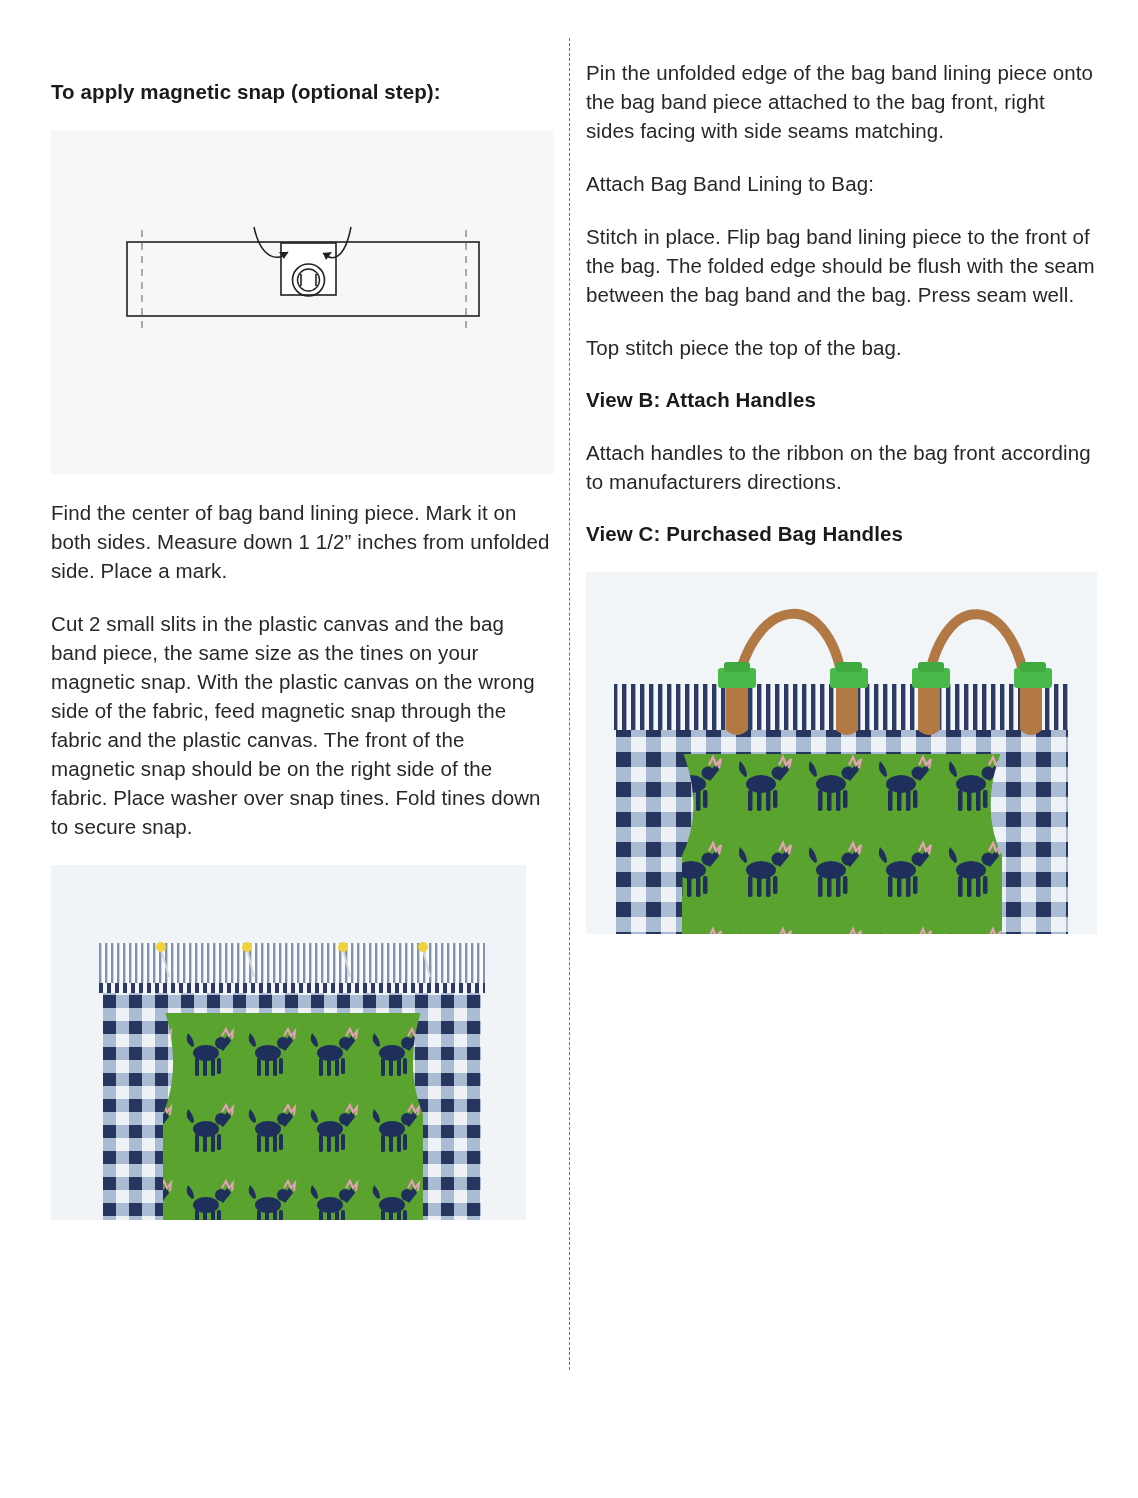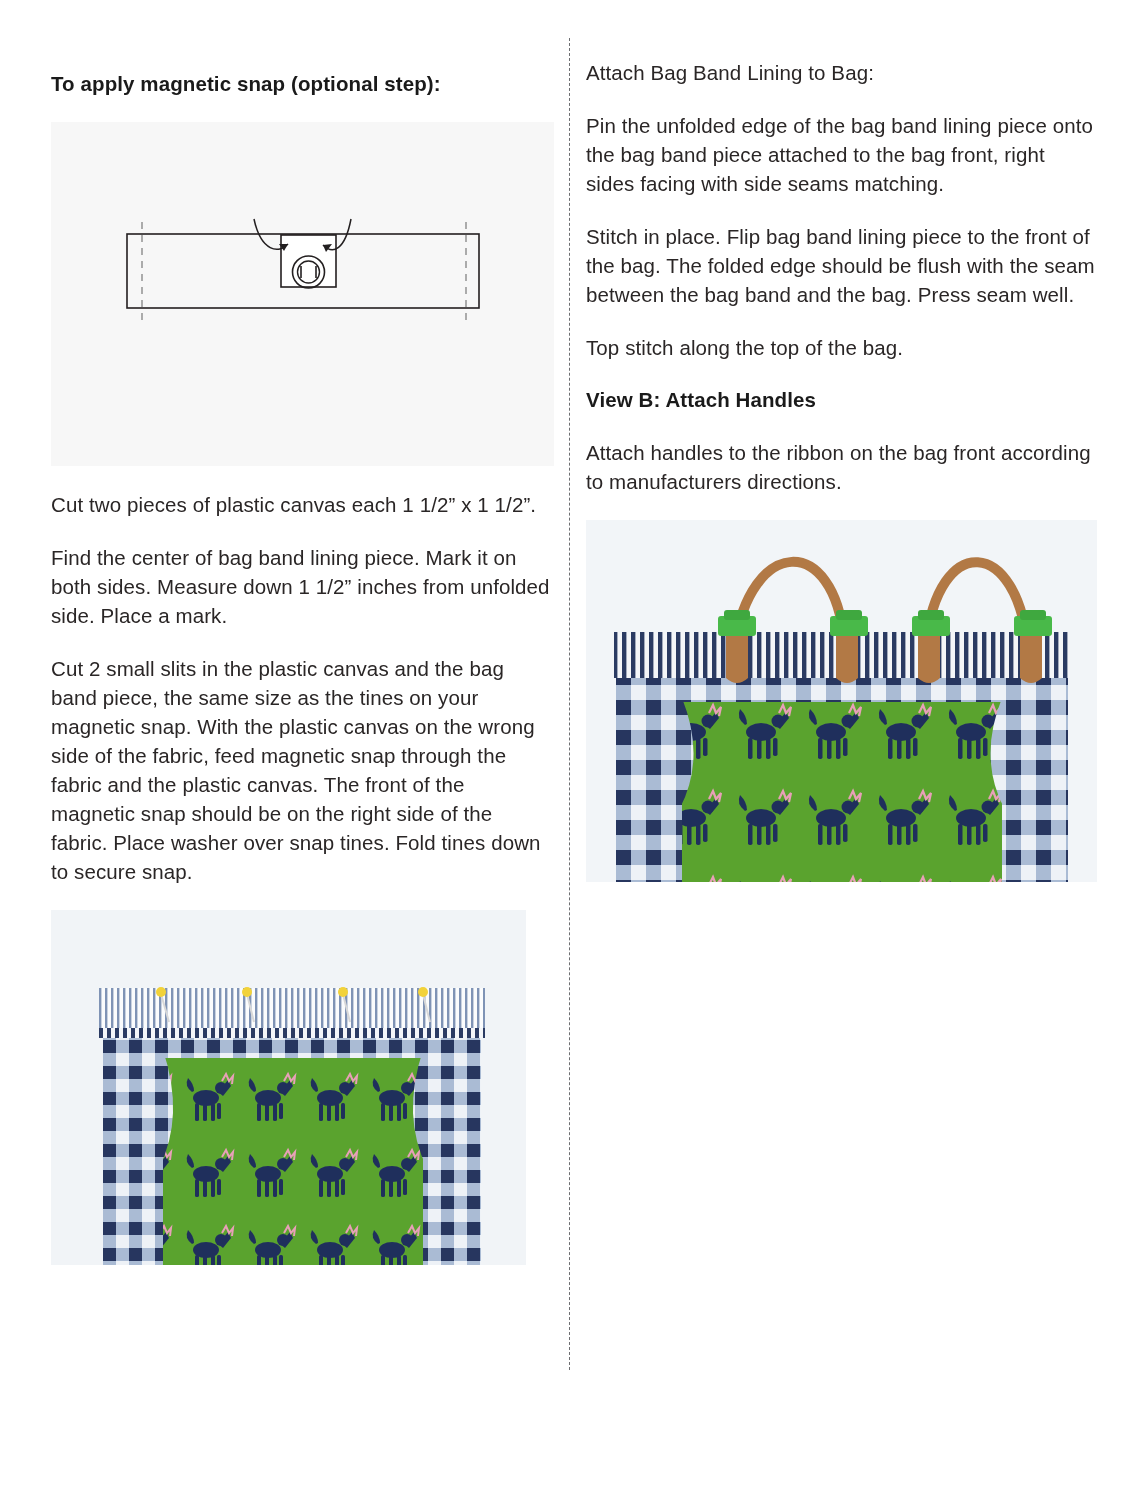--- a/index.html
+++ b/index.html
@@ -45,21 +45,21 @@
   
   p {
     margin: 0 0 24px 0;
     font-size: 20.5px;
     line-height: 29px;
     color: #2a2626;
     font-weight: 300;
     letter-spacing: 0.1px;
   }
   h3 {
-    margin: 8px 0 24px 0;
+    margin: 16px 0 24px 0;
     font-size: 20.5px;
     line-height: 28px;
     font-weight: bold;
     color: #1a1a1a;
     letter-spacing: 0.1px;
   }
 
   
   .diagram-fig {
     width: 503px;
@@ -127,21 +127,20 @@
         <line x1="250" y1="144" x2="250" y2="156" stroke="#231f20" stroke-width="1.6"></line>
         <line x1="265" y1="144" x2="265" y2="156" stroke="#231f20" stroke-width="1.6"></line>
 
         <path d="M203 97 C210 130, 228 132, 237 122" fill="none" stroke="#231f20" stroke-width="1.5"></path>
         <path d="M237 122 l-9 0 l5 7 z" fill="#231f20"></path>
         <path d="M300 97 C294 128, 282 133, 272 123" fill="none" stroke="#231f20" stroke-width="1.5"></path>
         <path d="M272 123 l9 -1 l-6 8 z" fill="#231f20"></path>
       </svg>
     </div>
 
-    <p>Cut two pieces of plastic canvas each 1 1/2” x 1 1/2”.</p>
     <p>Find the center of bag band lining piece. Mark it on both sides. Measure down 1 1/2” inches from unfolded side. Place a mark.</p>
     <p>Cut 2 small slits in the plastic canvas and the bag band piece, the same size as the tines on your magnetic snap. With the plastic canvas on the wrong side of the fabric,  feed magnetic snap through the fabric and the plastic canvas. The front of the magnetic snap should be on the right side of the fabric. Place washer over snap tines. Fold tines down to secure snap.</p>
 
     <div class="photo photo-left">
       <svg width="475" height="355" viewBox="0 0 475 355" xmlns="http://www.w3.org/2000/svg">
         <defs>
           <pattern id="gingham" width="26" height="26" patternUnits="userSpaceOnUse">
             <rect width="26" height="26" fill="#eef2f7"></rect>
             <rect width="13" height="26" fill="#9fb2ce" opacity="0.85"></rect>
             <rect width="26" height="13" fill="#9fb2ce" opacity="0.85"></rect>
@@ -199,28 +198,29 @@
           <circle cx="292" cy="82" r="5" fill="#f2d23a"></circle>
           <circle cx="372" cy="82" r="5" fill="#f2d23a"></circle>
         </g>
       </svg>
     </div>
 
   </div>
 
   <div class="col-right">
 
+    <p>Pin the unfolded edge of the bag band lining piece onto the bag band piece attached to the bag front, right sides facing with side seams matching.</p>
     <p>Attach Bag Band Lining to Bag:</p>
-    <p>Pin the unfolded edge of the bag band lining piece onto the bag band piece attached to the bag front, right sides facing with side seams matching.</p>
     <p>Stitch in place. Flip bag band lining piece to the front of the bag. The folded edge should be flush with the seam between the bag band and the bag. Press seam well.</p>
-    <p>Top stitch along the top of the bag.</p>
+    <p>Top stitch piece the top of the bag.</p>
 
     <h3>View B: Attach Handles</h3>
     <p> Attach handles to the ribbon on the bag front according to manufacturers directions.</p>
 
+    <h3>View C: Purchased Bag Handles</h3>
 
     <div class="photo photo-right">
       <svg width="511" height="362" viewBox="0 0 511 362" xmlns="http://www.w3.org/2000/svg">
         <defs>
           <pattern id="gingham2" width="30" height="30" patternUnits="userSpaceOnUse">
             <rect width="30" height="30" fill="#eef2f7"></rect>
             <rect width="15" height="30" fill="#9fb2ce" opacity="0.85"></rect>
             <rect width="30" height="15" fill="#9fb2ce" opacity="0.85"></rect>
             <rect width="15" height="15" fill="#27365f"></rect>
           </pattern>

